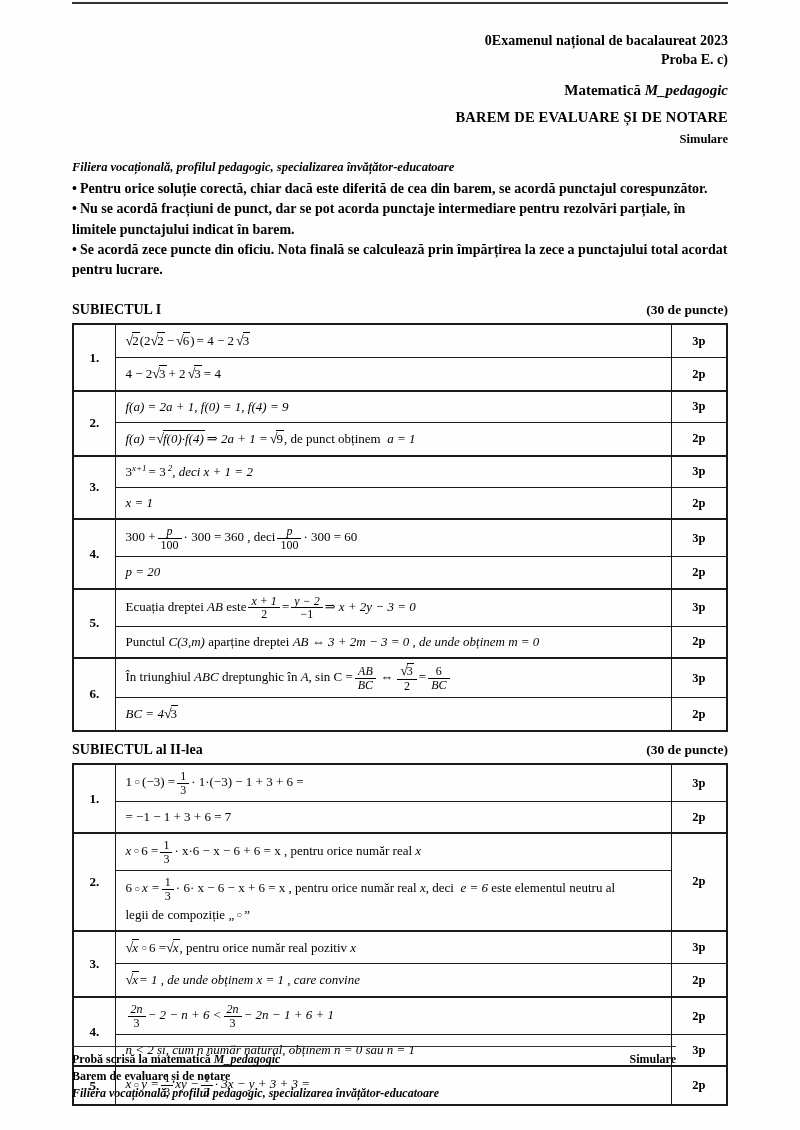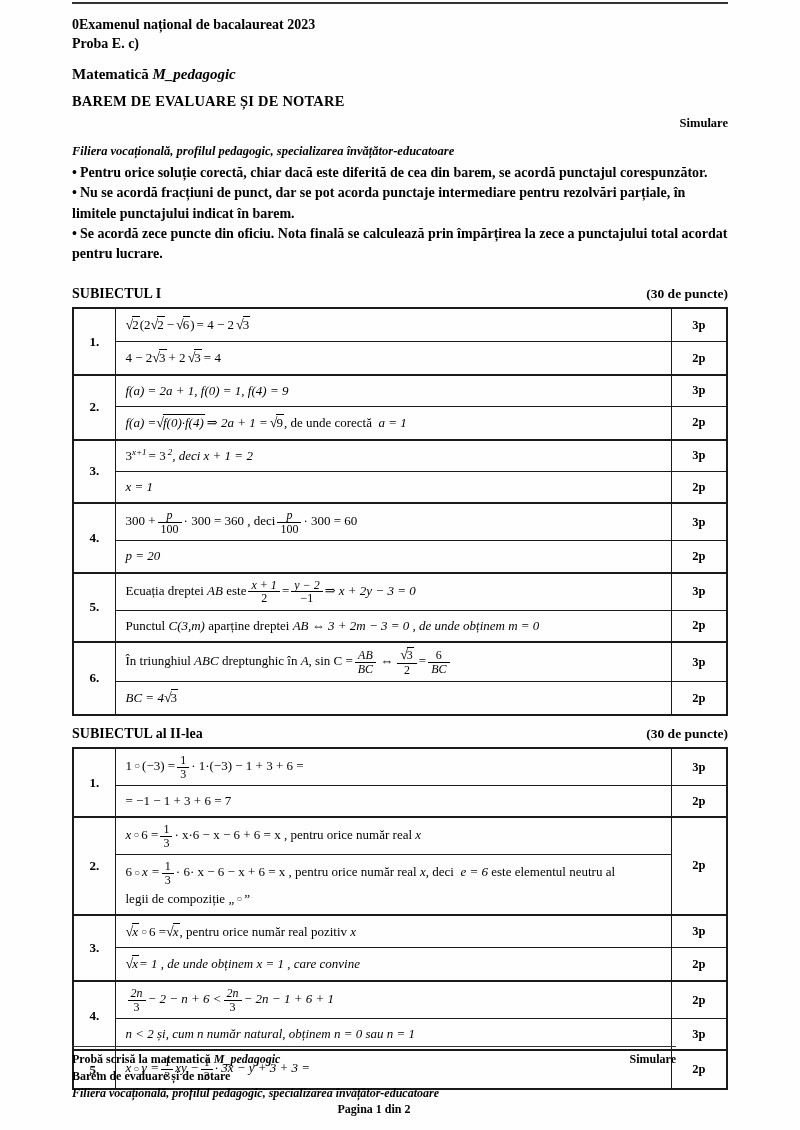--- a/index.html
+++ b/index.html
@@ -35,23 +35,23 @@
     font-weight: bold;
     font-size: 12.5px;
     line-height: 1.35;
     padding-top: 30px;
   }
   .rule-top {
     border-bottom: 2.5px solid #333;
     margin-top: 2px;
   }
   .title-block {
-    text-align: left;
-    font-weight: bold;
-    margin-top: 12px;
+    text-align: right;
+    font-weight: bold;
+    margin-top: 28px;
   }
   .t-exam { font-size: 14px; line-height: 1.3; }
   .t-proba { font-size: 14px; line-height: 1.45; }
   .t-mat { font-size: 15px; margin-top: 12px; }
   .t-mat .ital { font-style: italic; font-weight: bold; }
   .t-barem { font-size: 14.5px; margin-top: 10px; letter-spacing: .2px; }
   .simulare-right {
     text-align: right;
     font-weight: bold;
     font-size: 12.5px;
@@ -223,21 +223,21 @@
           <td class="c-pts">2p</td>
         </tr>
 
         <tr class="grp-top">
           <td class="c-no" rowspan="2">2.</td>
           <td class="c-body mi">f(a) = 2a + 1, f(0) = 1, f(4) = 9</td>
           <td class="c-pts">3p</td>
         </tr>
         <tr class="inner-row grp-bot">
           <td class="c-body">
-            <span class="mi">f(a) =</span><span class="sq"><span class="rad">√</span><span class="arg mi">f(0)·f(4)</span></span><span class="op mi">⇒ 2a + 1 =</span><span class="sq"><span class="rad">√</span><span class="arg">9</span></span><span>, de unde corectă</span><span class="mi">&nbsp;&nbsp;</span><span class="mi">a = 1</span>
+            <span class="mi">f(a) =</span><span class="sq"><span class="rad">√</span><span class="arg mi">f(0)·f(4)</span></span><span class="op mi">⇒ 2a + 1 =</span><span class="sq"><span class="rad">√</span><span class="arg">9</span></span><span>, de punct obținem</span><span class="mi">&nbsp;&nbsp;</span><span class="mi">a = 1</span>
           </td>
           <td class="c-pts">2p</td>
         </tr>
 
         <tr class="grp-top">
           <td class="c-no" rowspan="2">3.</td>
           <td class="c-body">
             <span>3</span><sup class="ex">x+1</sup><span class="op">= 3</span><sup class="ex">2</sup><span class="mi">, deci  x + 1 = 2</span>
           </td>
           <td class="c-pts">3p</td>
@@ -371,15 +371,14 @@
   </div>
 
   <div class="footer-wrap">
     <div class="rule-bot"></div>
     <div class="foot-row">
       <span class="foot-l"><span>Probă scrisă la matematică </span><span class="ital">M_pedagogic</span></span>
       <span>Simulare</span>
     </div>
     <div class="foot-line2">Barem de evaluare și de notare</div>
     <div class="foot-line3">Filiera vocațională, profilul pedagogic, specializarea învățător-educatoare</div>
-    <div class="foot-page">Pagina 1 din 2</div>
   </div>
 </div>
 
 </body></html>

